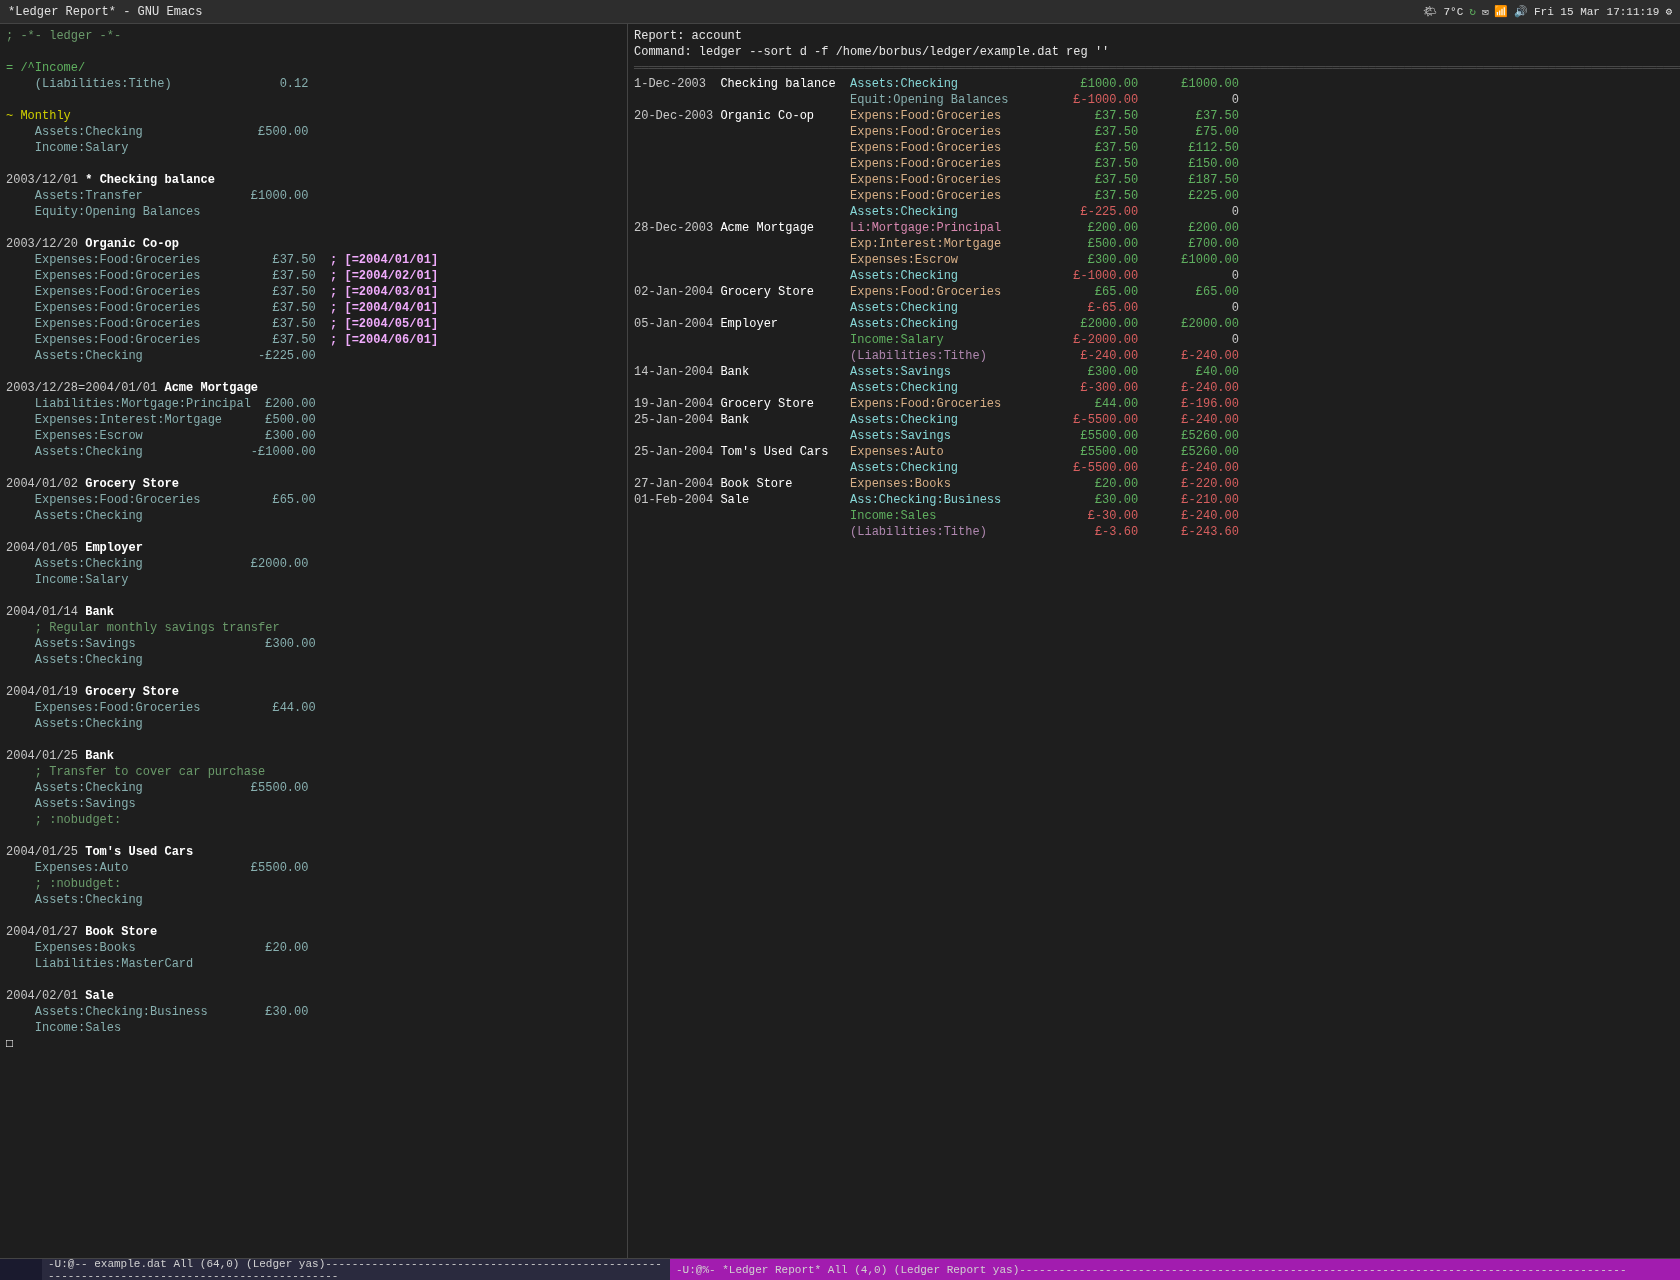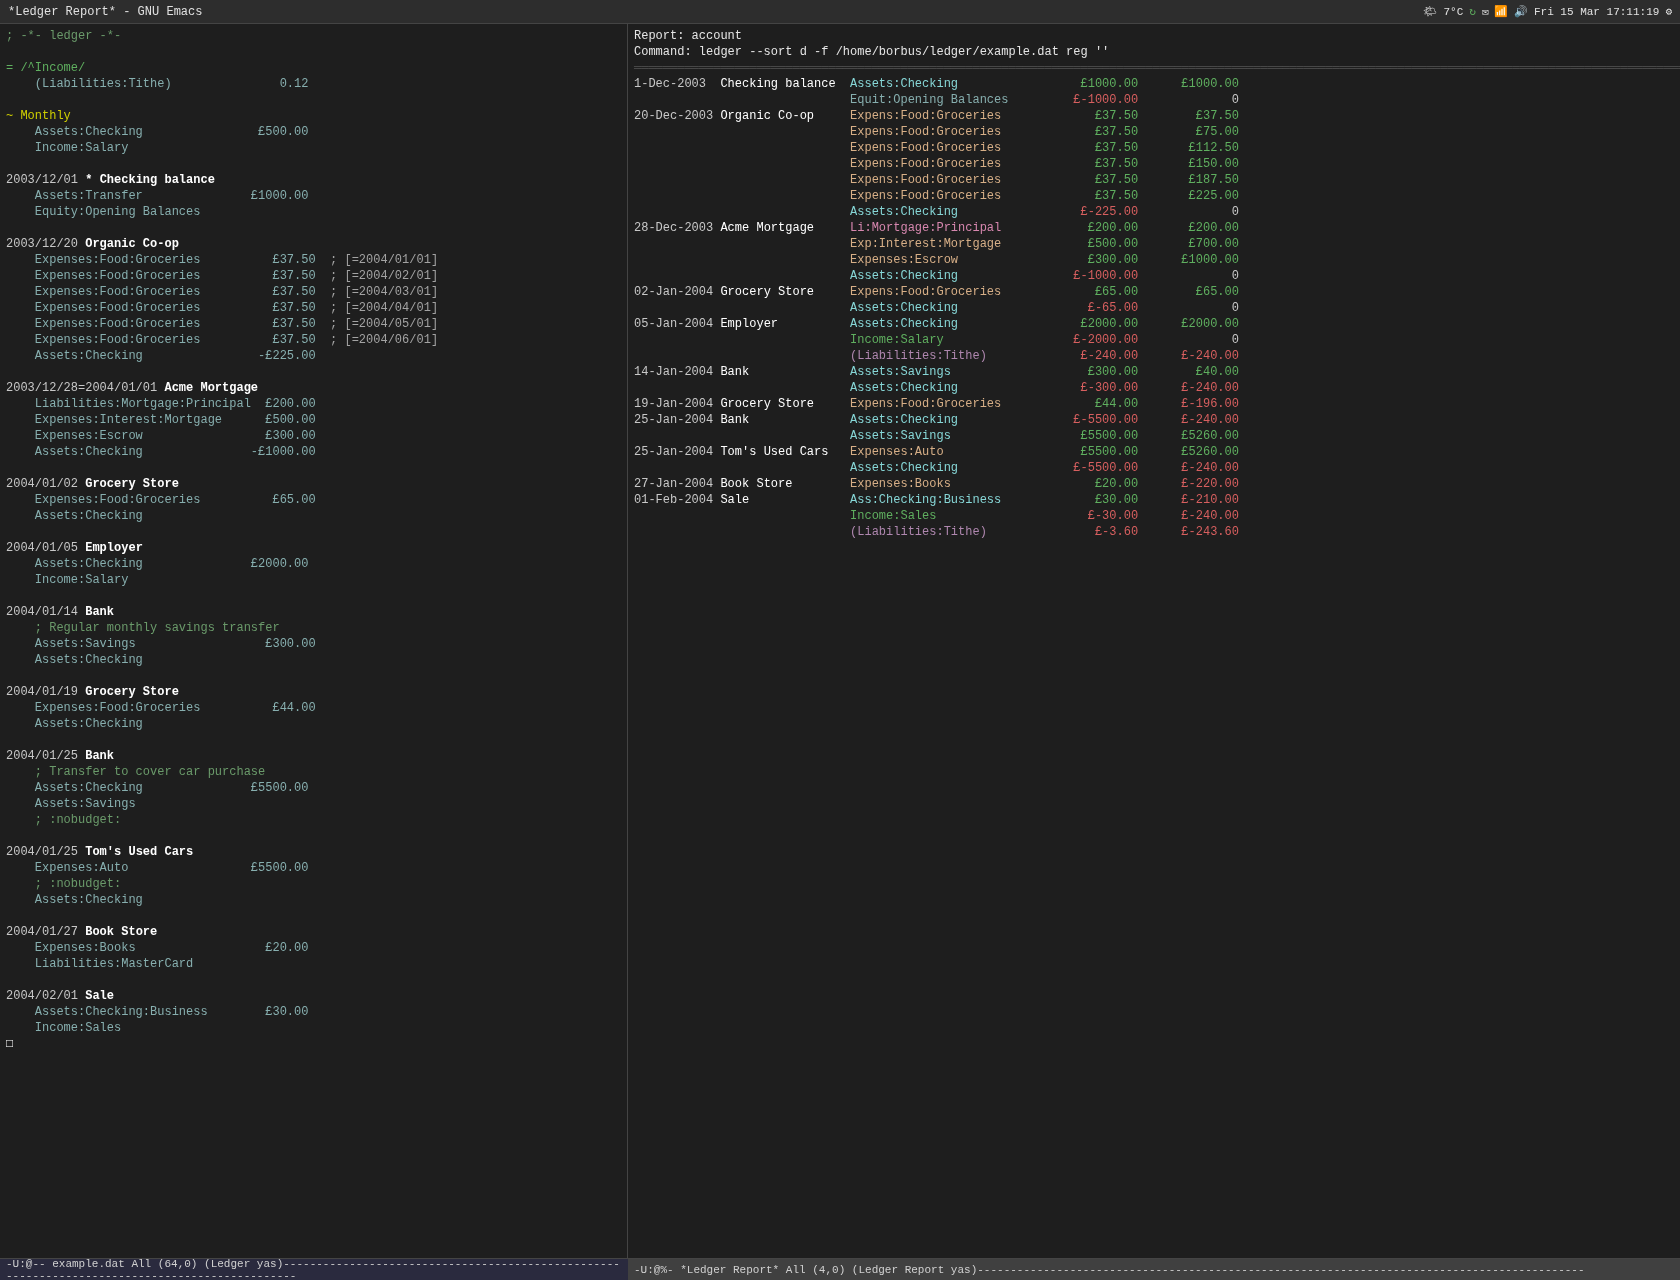--- a/index.html
+++ b/index.html
@@ -55,48 +55,49 @@
       color: #c8c8c8;
     }
     #status-bar {
       height: 22px;
       background: #1a1a2e;
       display: flex;
       align-items: center;
       font-size: 11px;
       color: #c0c0c0;
       border-top: 1px solid #444;
+      padding-left: 42px;
     }
     .status-left {
       width: 628px;
       padding: 0 6px;
       background: #2a2a3e;
       height: 100%;
       display: flex;
       align-items: center;
       color: #d0d0d0;
     }
     .status-right {
       flex: 1;
       padding: 0 6px;
-      background: #404040;
+      background: #a21caf;
       height: 100%;
       display: flex;
       align-items: center;
       color: #d0d0d0;
     }
     .line { line-height: 16px; white-space: pre; }
     .green { color: #5faf5f; }
     .white-bold { color: #ffffff; font-weight: bold; }
     .comment { color: #6a9a6a; }
     .date { color: #c8c8c8; }
     .account { color: #87afaf; }
     .separator { color: #555555; }
     .report-header { color: #e5e5e5; }
-    .inline-comment { color: #a3a3a3; }
+    .inline-comment { color: #f0abfc; font-weight: bold; }
     .periodic { color: #cfcf00; }
   </style>
 </head>
 <body>
 
 <div id="title-bar">
   <div id="title-bar-left">
     <span>*Ledger Report* - GNU Emacs</span>
   </div>
   <div id="title-bar-right">

